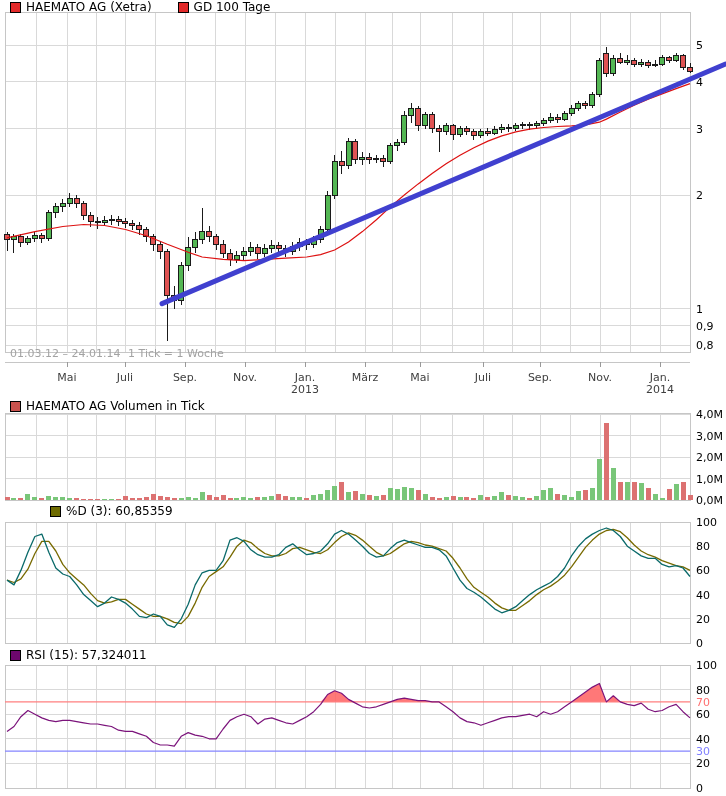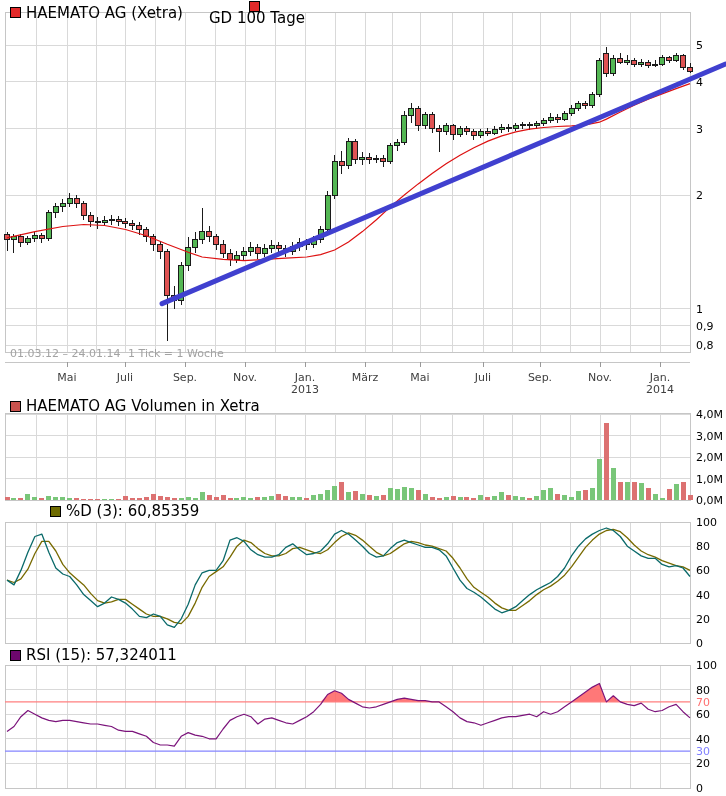--- a/index.html
+++ b/index.html
@@ -1,22 +1,22 @@
 <!DOCTYPE html>
 <html><head>
 <meta charset="utf-8">
 <style>
   html,body{margin:0;padding:0;background:#fff;}
   .stage{position:relative;width:726px;height:796px;background:#fff;overflow:hidden;
          font-family:"DejaVu Sans",sans-serif;}
   .legend-row{position:absolute;left:4px;display:flex;align-items:center;
-              font-size:15px;line-height:12px;color:#000;white-space:nowrap;padding-left:6px;}
+              font-size:12px;line-height:12px;color:#000;white-space:nowrap;padding-left:6px;}
   .legend-item{display:flex;align-items:center;}
   .sw{display:inline-block;width:9px;height:9px;border:1px solid #000;margin-right:5px;}
-  .gap26{margin-left:26px;flex-direction:column;} .gap22{margin-left:40px;}
+  .gap26{margin-left:26px;} .gap22{margin-left:40px;}
   svg{position:absolute;left:0;top:0;}
 </style>
 </head>
 <body>
 
 <div class="stage">
 
   <svg id="chart-svg" width="726" height="796" viewBox="0 0 726 796">
       <g shape-rendering="crispEdges">
         <line x1="36" y1="12" x2="36" y2="352" stroke="#d9d9d9" stroke-width="1"></line>
@@ -518,21 +518,21 @@
     </span>
     <span class="legend-item gap26">
       <span class="sw" style="background: rgb(226, 42, 42);"></span>
       <span>GD 100 Tage</span>
     </span>
   </div>
 
   <div class="legend-row" style="top:400px">
     <span class="legend-item">
       <span class="sw" style="background: rgb(200, 82, 78);"></span>
-      <span>HAEMATO AG Volumen in Xetra</span>
+      <span>HAEMATO AG Volumen in Tick</span>
     </span>
   </div>
 
   <div class="legend-row" style="top:505px">
     <span class="legend-item gap22">
       <span class="sw" style="background: rgb(110, 107, 0);"></span>
       <span>%D (3): 60,85359</span>
     </span>
   </div>
 

